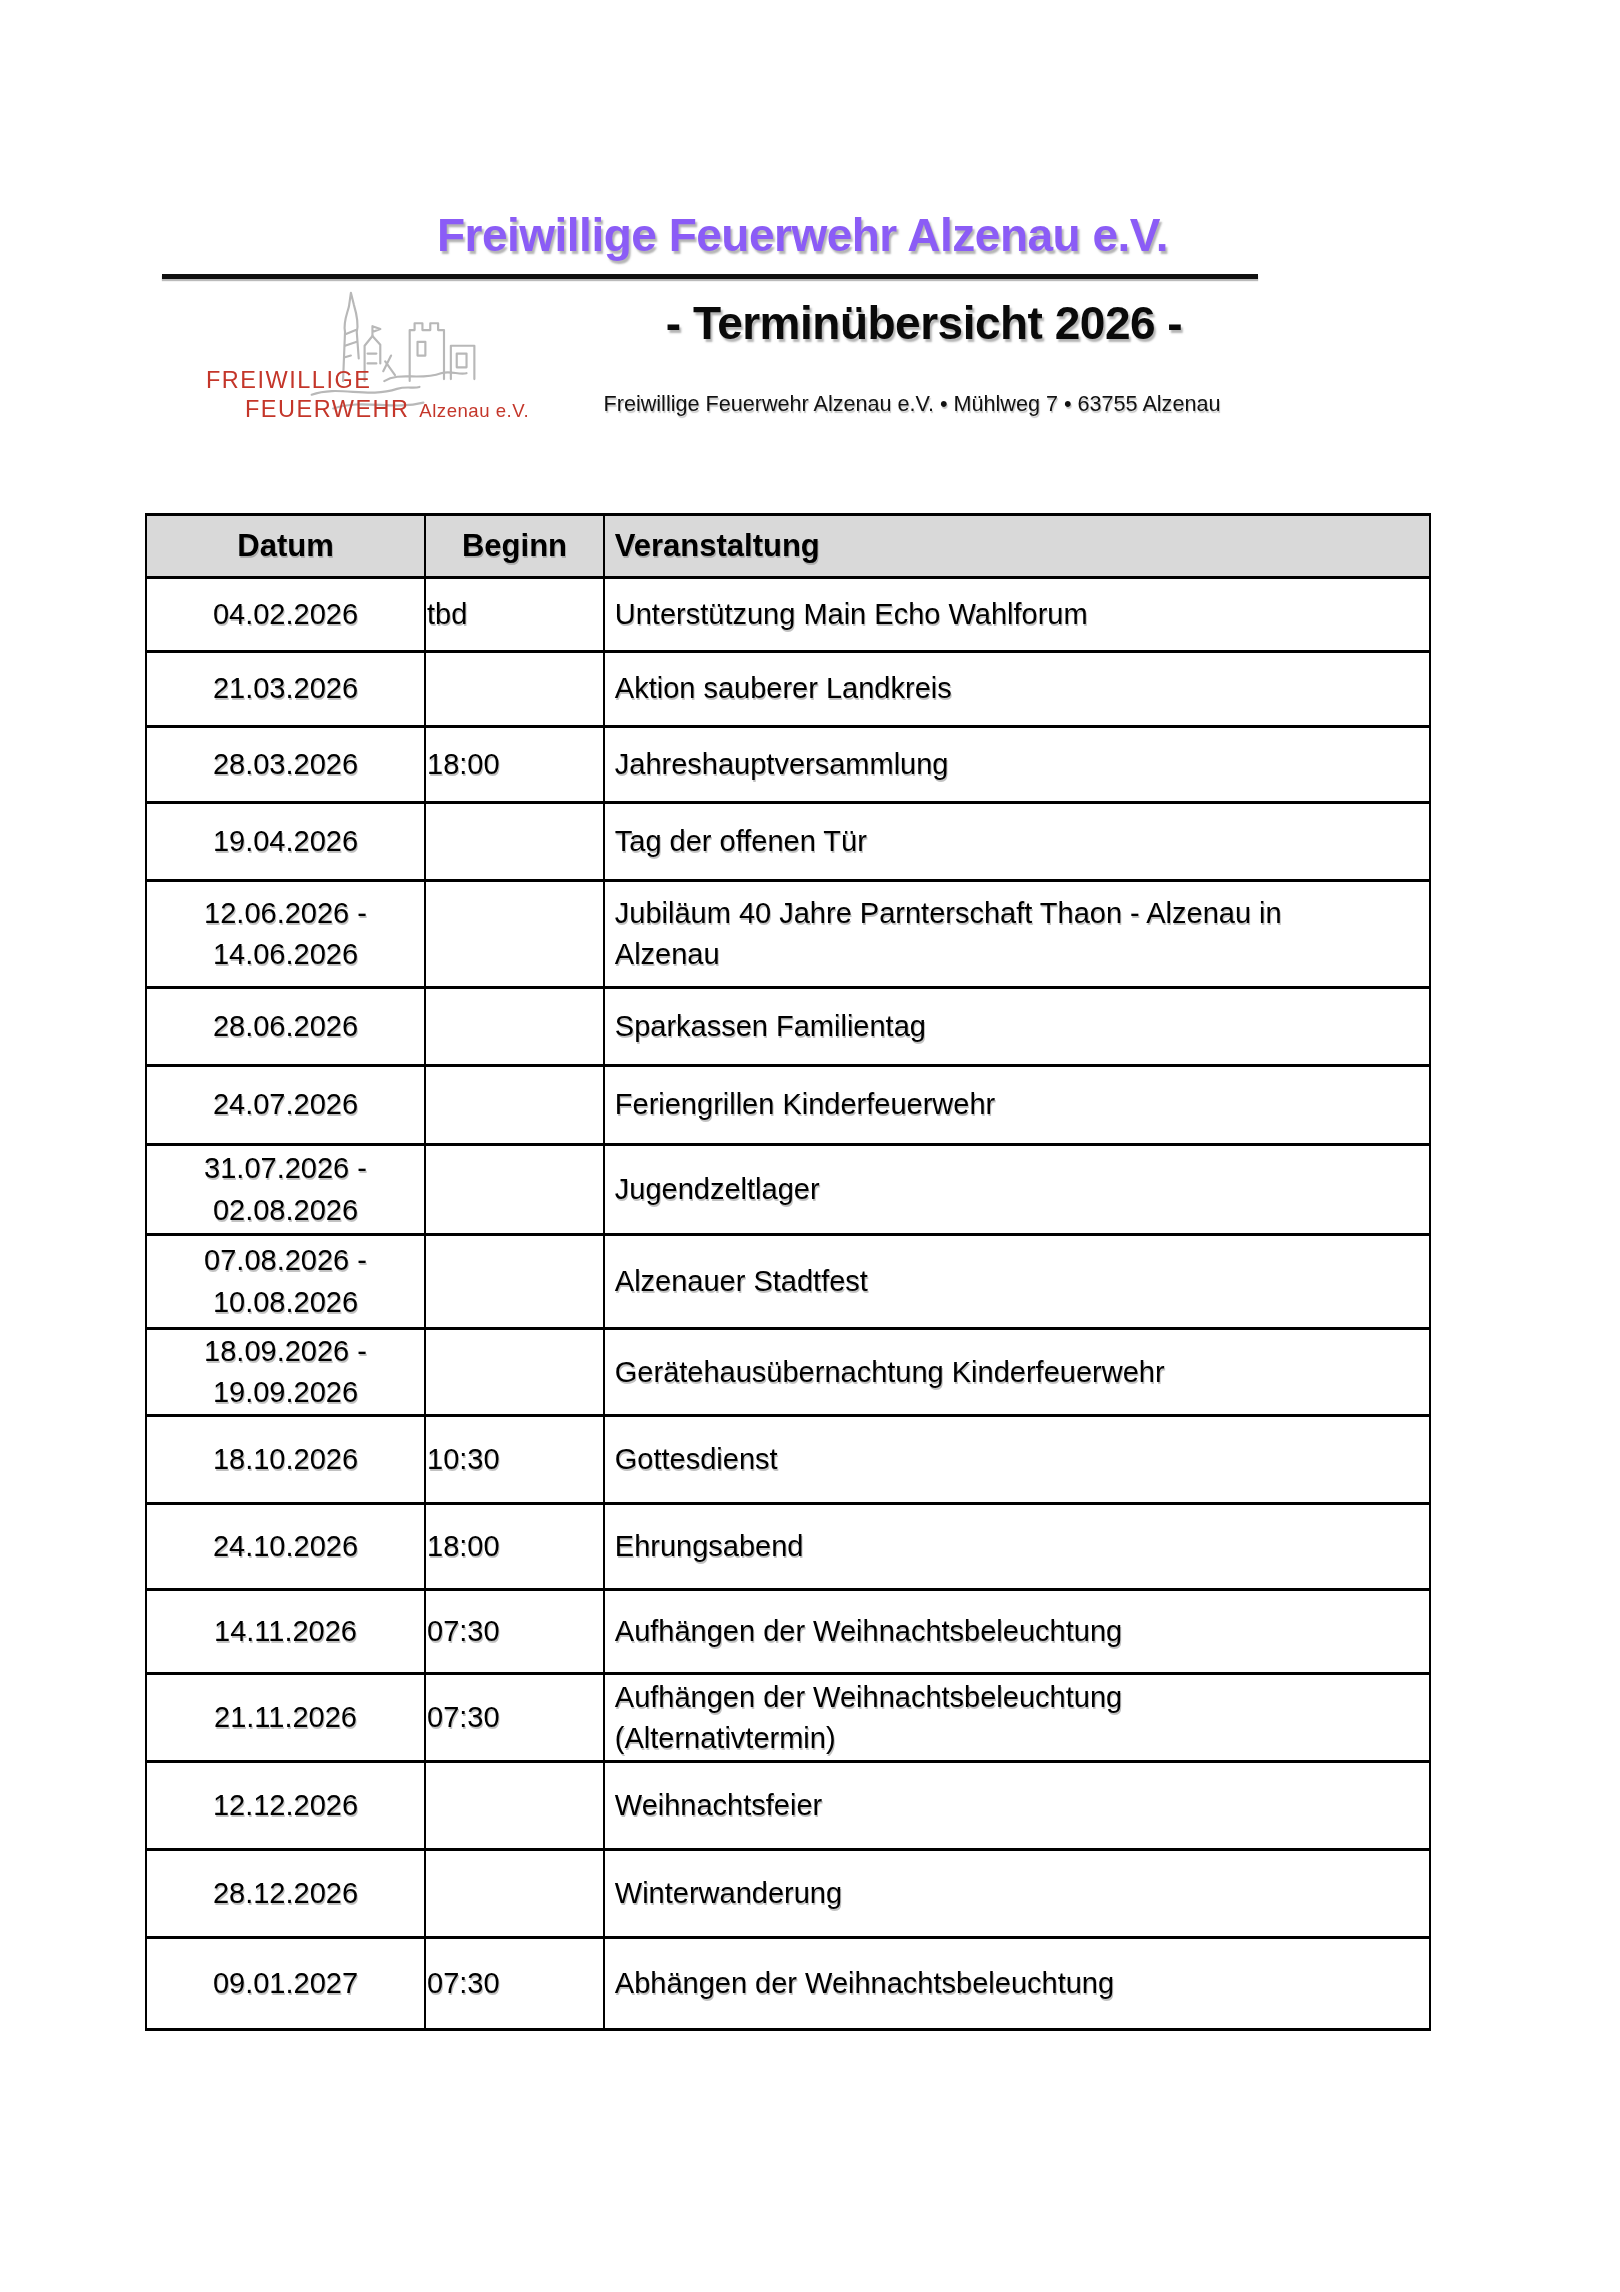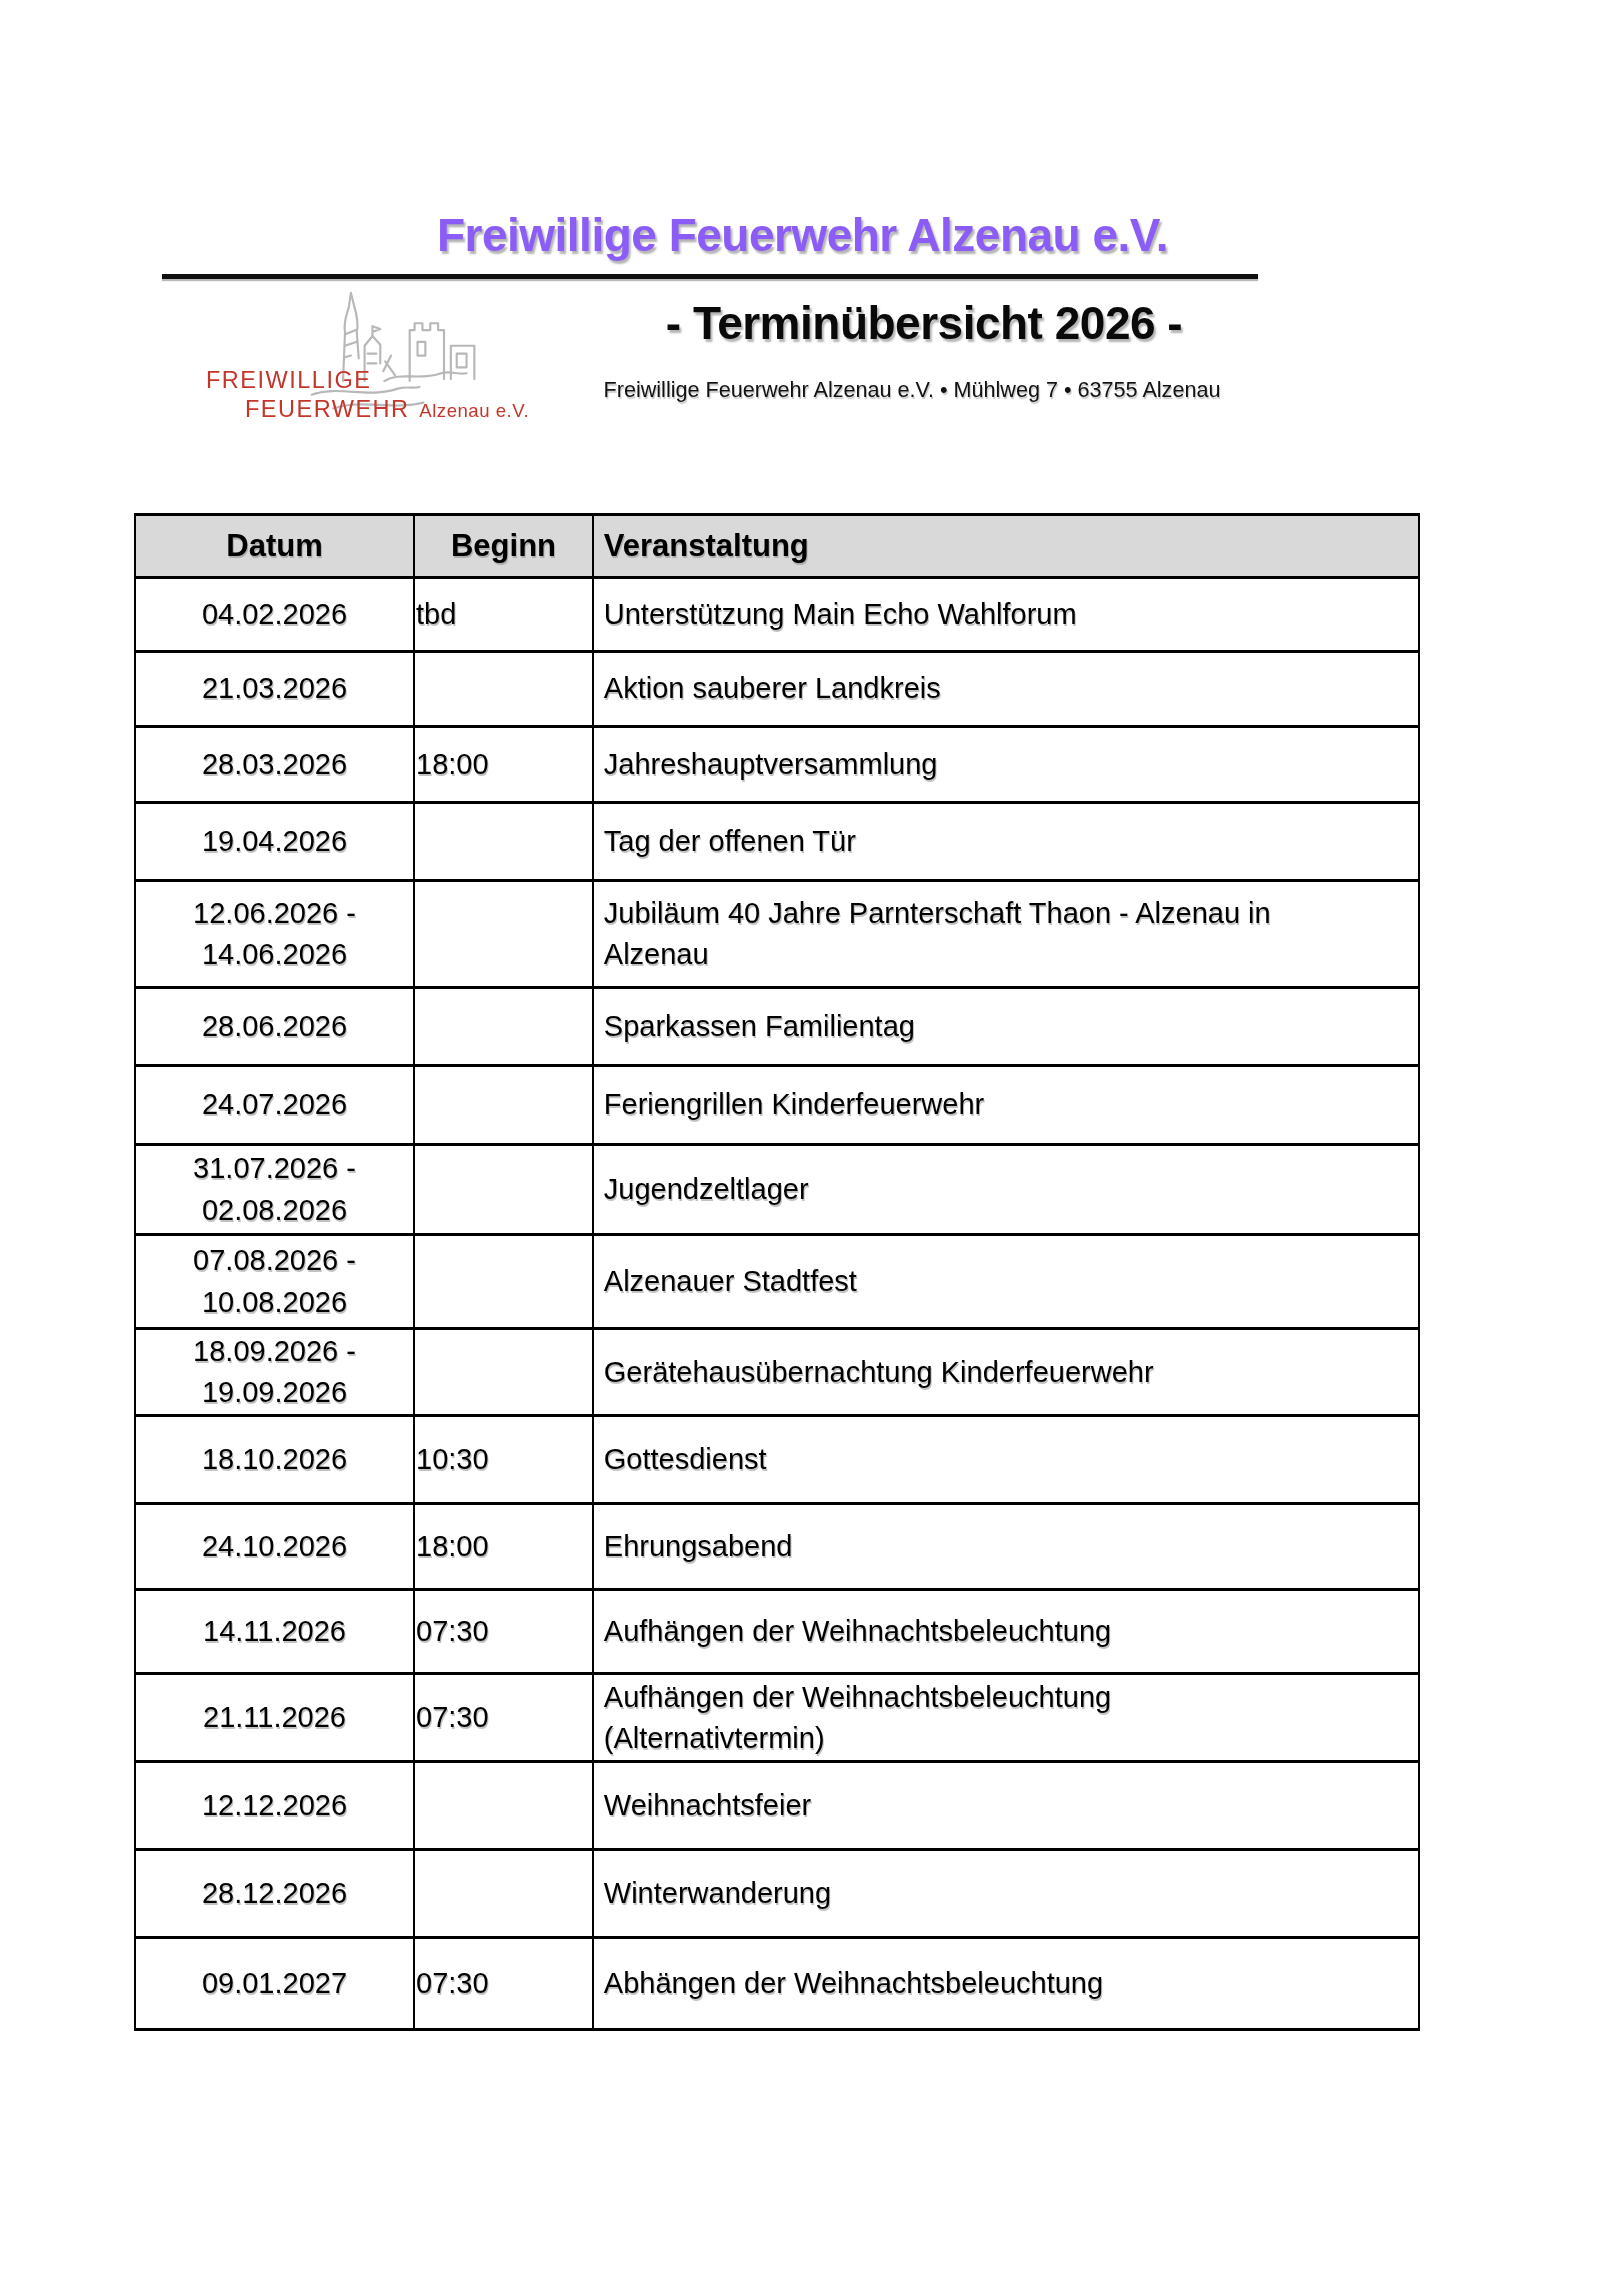--- a/index.html
+++ b/index.html
@@ -19,41 +19,41 @@
     position:absolute;top:274px;left:162px;width:1096px;height:4.9px;
     background:#101010;box-shadow:0 2px 1px rgba(120,120,120,0.5);
   }
   .doc-subtitle{
     position:absolute;top:296px;left:424px;width:1000px;text-align:center;
     font-size:46px;font-weight:bold;line-height:55px;color:#0a0a0a;
     text-shadow:2px 2.9px 2px rgba(130,130,130,0.6);
     letter-spacing:-0.5px;
   }
   .doc-address{
-    position:absolute;top:377px;left:417px;width:990px;text-align:center;
+    position:absolute;top:391px;left:417px;width:990px;text-align:center;
     font-size:21.6px;color:#111;
     text-shadow:1px 1.5px 1px rgba(140,140,140,0.5);
   }
 
   
   .logo{position:absolute;left:0;top:0;}
   .castle{position:absolute;left:294px;top:285px;}
   .logo-line1{
     position:absolute;left:206px;top:367px;
     font-size:23.5px;letter-spacing:1.5px;color:var(--logo-red,#c4362a);white-space:nowrap;
   }
   .logo-line2{
     position:absolute;left:245px;top:396px;
     font-size:23.5px;letter-spacing:1.5px;color:var(--logo-red,#c4362a);white-space:nowrap;
   }
   .logo-suffix{font-size:18.6px;letter-spacing:0.5px;margin-left:9.8px;}
 
   
   table.schedule{
-    position:absolute;left:134px;top:513px;width:1285px;
+    position:absolute;left:145px;top:513px;width:1285px;
     border-collapse:collapse;table-layout:fixed;
   }
   table.schedule col.c1{width:279px;}
   table.schedule col.c2{width:179px;}
   table.schedule col.c3{width:826px;}
   table.schedule th,table.schedule td{
     border:2px solid #000;border-top-width:3.9px;border-bottom-width:3.9px;
     vertical-align:middle;overflow:hidden;
     text-shadow:1px 1.5px 0 rgba(120,120,120,0.45);
   }

